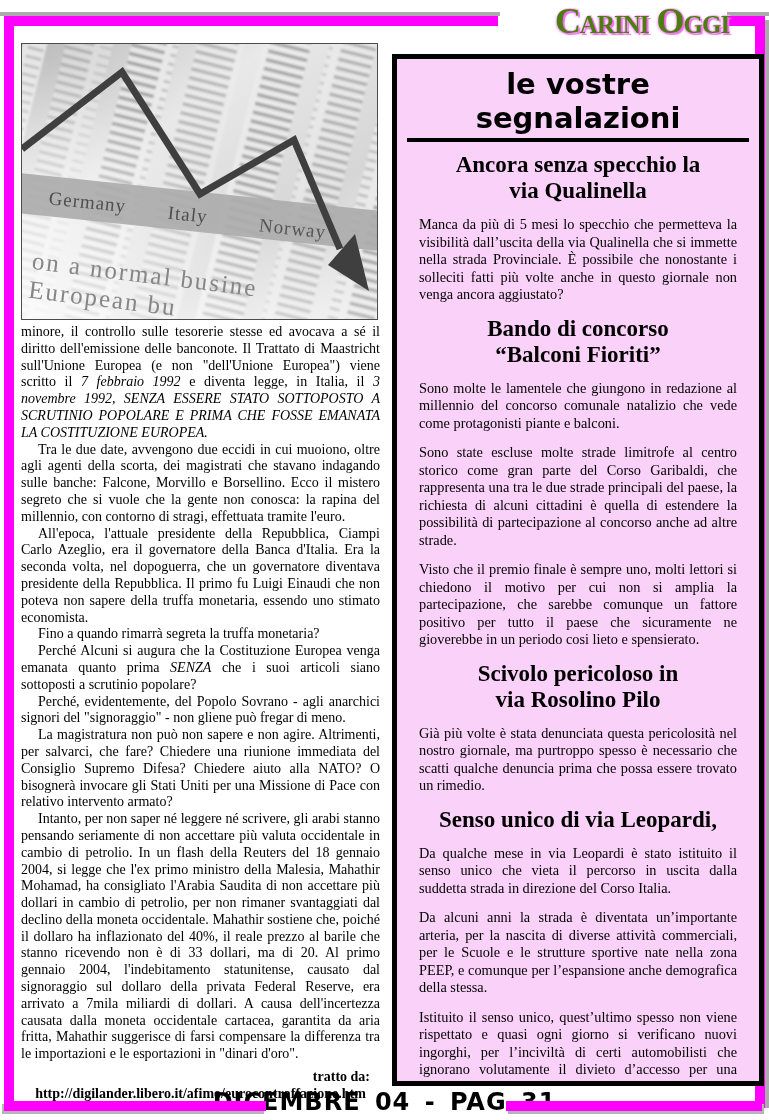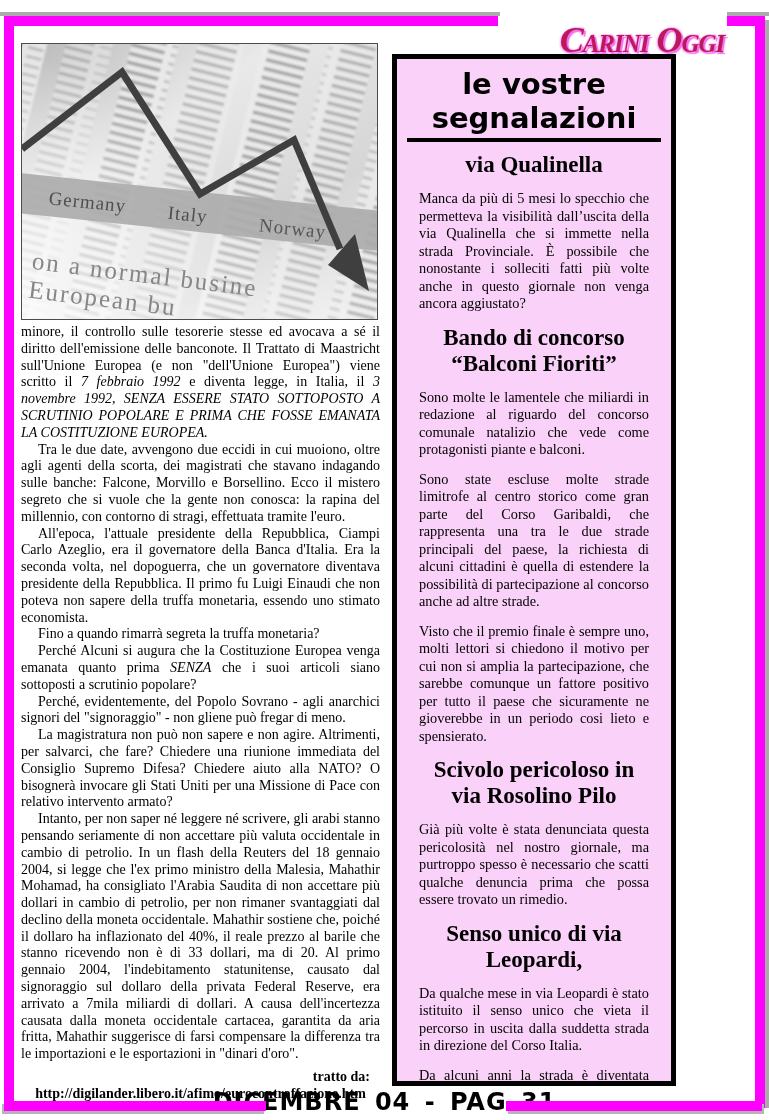--- a/index.html
+++ b/index.html
@@ -11,38 +11,38 @@
   .gray-top      { position:absolute; left:0;   top:12px;  width:500px; height:4px;  background:#ababab; }
   .gray-top-r    { position:absolute; left:727px;top:12px; width:42px;  height:4px;  background:#ababab; }
   .bar-top-left  { position:absolute; left:4px; top:16px;  width:494px; height:10px; }
   .bar-top-right { position:absolute; left:727px;top:16px; width:38px;  height:10px; }
   .bar-left      { position:absolute; left:4px; top:16px;  width:10px;  height:1092px; }
   .bar-right     { position:absolute; left:755px;top:16px; width:10px;  height:1092px; }
   .gray-right    { position:absolute; left:765px;top:20px; width:4px;   height:1088px; background:#ababab; }
   .magenta { background:#ff00ff; }
 
   
-  .masthead { position:absolute; left:522px; top:19px; width:240px; text-align:center;
-              font-family:"Liberation Serif", serif; font-style:italic; font-weight:bold;
-              font-variant:small-caps; font-size:36px; letter-spacing:-1px; color:#be185d;
+  .masthead { position:absolute; left:522px; top:0; width:240px; text-align:center;
+              font-family:"Liberation Serif", serif; font-weight:bold;
+              font-variant:small-caps; font-size:36px; letter-spacing:-1px; color:#4d7c0f;
               text-shadow: 2px 2px 1px #f26ef2, -1px 1px 2px #f59df5, 1px -1px 1px #f8b8f8;
               white-space:nowrap; }
 
   
   .lcol { position:absolute; left:21px; top:43px; width:359px; }
   .photo-frame { width:357px; height:277px; border:1px solid #4c4c4c; background:#cfcfcf; overflow:hidden; }
   .article-text { margin-top:4px; font-size:14px; line-height:16.8px; text-align:justify; }
   .article-text p { margin:0; }
   .ind  { text-indent:17px; }
   .bld  { font-weight:normal; }
   .src-label { font-weight:bold; text-align:right; padding-right:10px; font-size:14px; margin-top:6px; }
   .src-url   { font-weight:bold; text-align:center; font-size:14px; }
 
   
-  .panel { position:absolute; left:392px; top:54px; width:284px; height:1032px;
+  .panel { position:absolute; left:392px; top:54px; width:372px; height:1032px;
            border:5px solid #000; background:#fad1f8; padding:4px 10px; overflow:hidden; }
   .panel-title-wrap { text-align:center; margin:4px 0 10px 0; }
   .panel-title { display:inline-block; font-family:"DejaVu Sans", sans-serif; font-weight:bold;
                  font-size:29px; letter-spacing:0px; border-bottom:4px solid #000; padding:0 2px 3px 2px; }
   .sec-head { font-weight:bold; font-size:23px; line-height:26px; text-align:center; margin:7px 0 3px 0; }
   .panel p.body { font-size:14.3px; line-height:17.5px; text-align:justify; margin:12px; }
 
   
   .footer-text { position:absolute; left:0; right:0; top:1088px; text-align:center;
                  font-family:"DejaVu Sans", sans-serif; font-weight:bold; font-size:24px;
@@ -127,29 +127,30 @@
       <div class="src-url">http://digilander.libero.it/afimo/eurocontraffazione.htm</div>
     </div>
   </div>
 
   <div class="panel">
     <div class="panel-title-wrap">
       <span class="panel-title">le vostre segnalazioni</span>
     </div>
 
     <div class="sec-head">
+      <div>Ancora senza specchio la</div>
       <div>via Qualinella</div>
     </div>
     <p class="body">Manca da più di 5 mesi lo specchio che permetteva la visibilità dall’uscita della via Qualinella che si immette nella strada Provinciale. È possibile che nonostante i solleciti fatti più volte anche in questo giornale non venga ancora aggiustato?</p>
 
     <div class="sec-head">
       <div>Bando di concorso</div>
       <div>“Balconi Fioriti”</div>
     </div>
-    <p class="body">Sono molte le lamentele che miliardi in redazione al riguardo del concorso comunale natalizio che vede come protagonisti piante e balconi.</p>
+    <p class="body">Sono molte le lamentele che giungono in redazione al millennio del concorso comunale natalizio che vede come protagonisti piante e balconi.</p>
     <p class="body">Sono state escluse molte strade limitrofe al centro storico come gran parte del Corso Garibaldi, che rappresenta una tra le due strade principali del paese, la richiesta di alcuni cittadini è quella di estendere la possibilità di partecipazione al concorso anche ad altre strade.</p>
     <p class="body">Visto che il premio finale è sempre uno, molti lettori si chiedono il motivo per cui non si amplia la partecipazione, che sarebbe comunque un fattore positivo per tutto il paese che sicuramente ne gioverebbe in un periodo cosi lieto e spensierato.</p>
 
     <div class="sec-head">
       <div>Scivolo pericoloso in</div>
       <div>via Rosolino Pilo</div>
     </div>
     <p class="body">Già più volte è stata denunciata questa pericolosità nel nostro giornale, ma purtroppo spesso è necessario che scatti qualche denuncia prima che possa essere trovato un rimedio.</p>
 
     <div class="sec-head">

